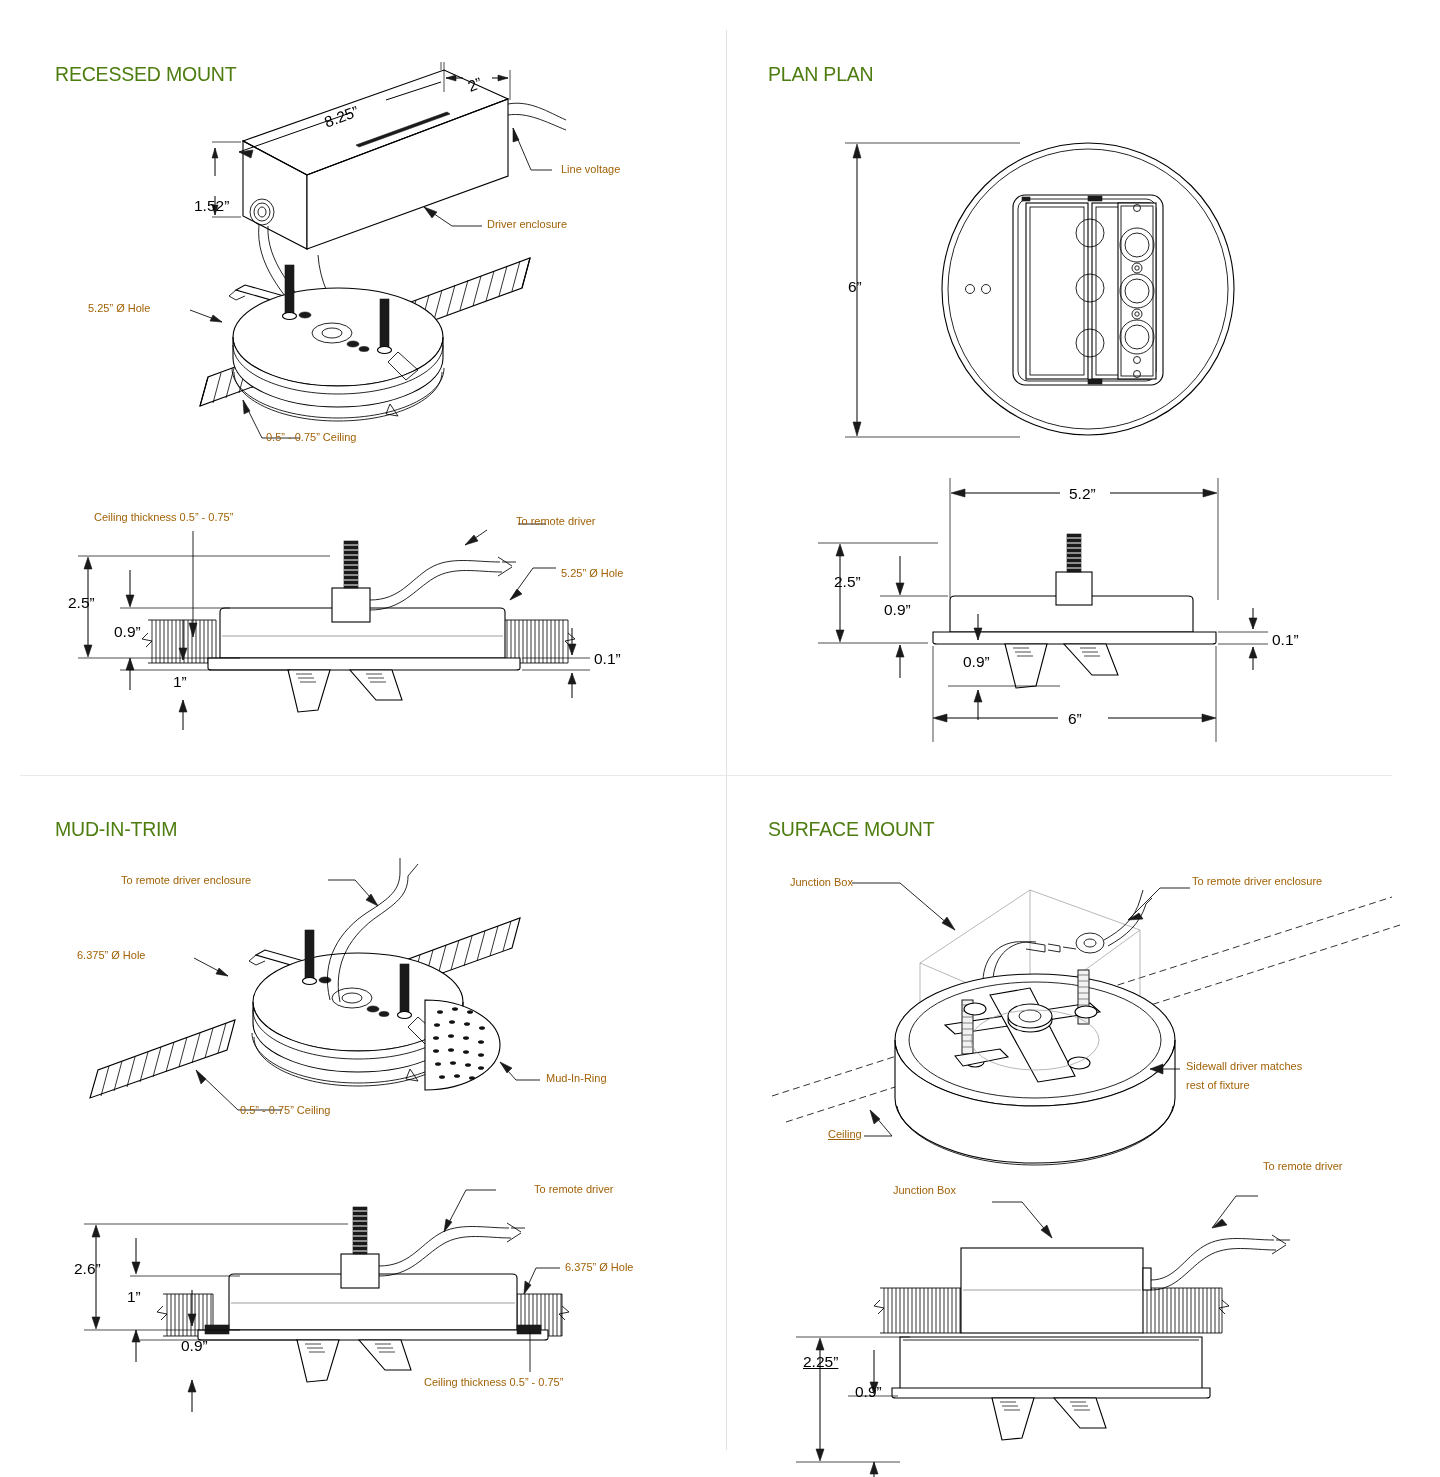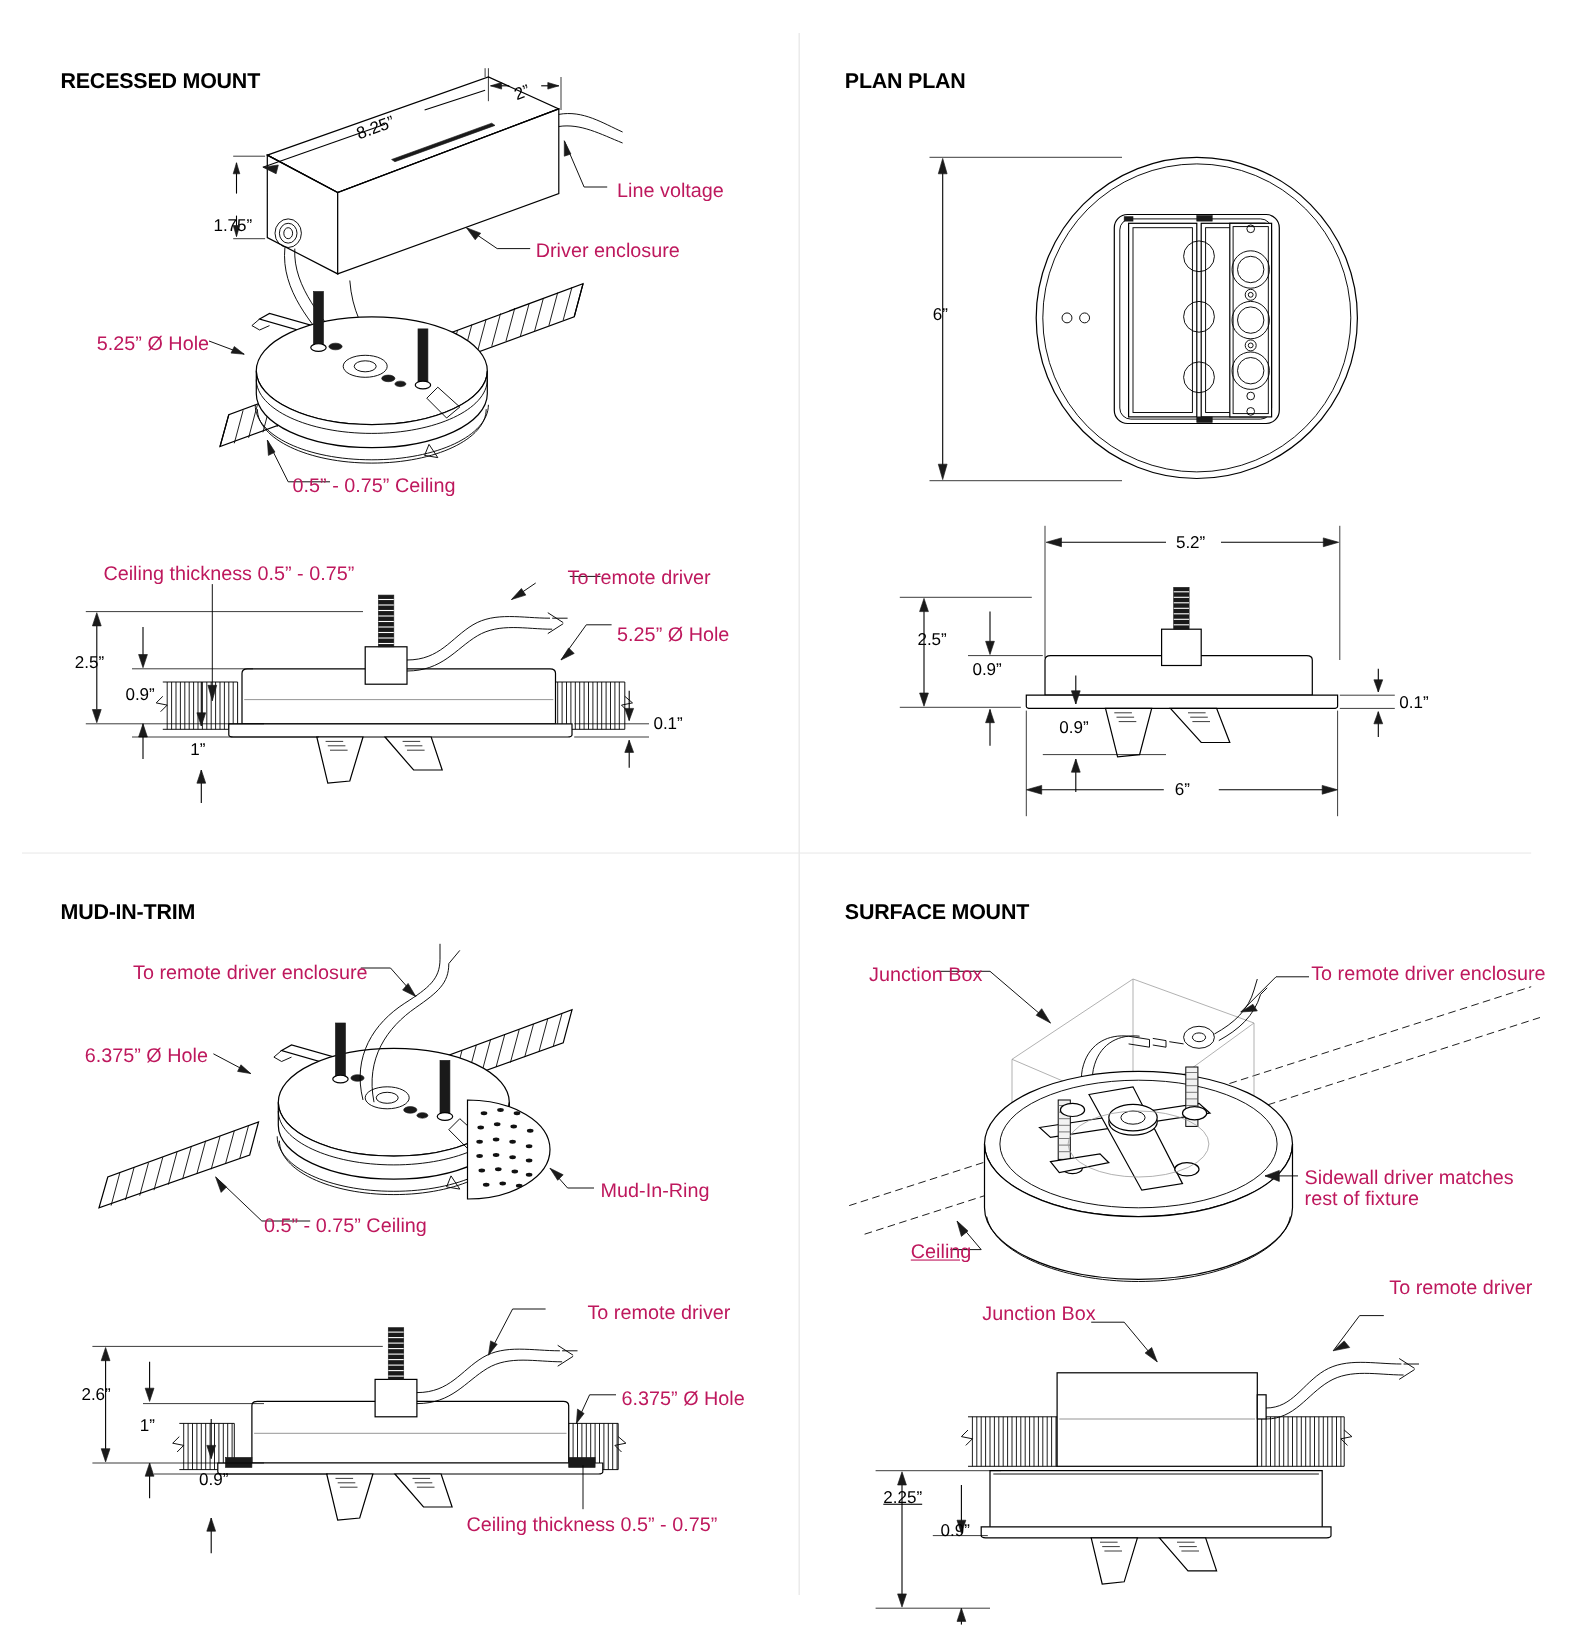--- a/index.html
+++ b/index.html
@@ -1,21 +1,21 @@
 <!DOCTYPE html>
 <html><head>
 <meta charset="utf-8">
 <style>
   html,body{margin:0;padding:0;background:#ffffff;}
   body{width:1440px;height:1477px;position:relative;overflow:hidden;
        font-family:"Liberation Sans","DejaVu Sans",sans-serif;color:#111;}
   .divider-v{position:absolute;left:726px;top:30px;width:1px;height:1420px;background:#e3e3e3;}
   .divider-h{position:absolute;left:20px;top:775px;width:1372px;height:1px;background:#e9e9e9;}
-  .heading{position:absolute;font-size:19.5px;font-weight:bold;letter-spacing:-0.2px;color:#000000;}
-  .lbl{position:absolute;font-size:18px;color:#be185d;white-space:nowrap;line-height:1.32;}
+  .heading{position:absolute;font-size:19.5px;font-weight:normal;letter-spacing:-0.2px;color:#4d7c0f;}
+  .lbl{position:absolute;font-size:11px;color:#a16207;white-space:nowrap;line-height:1.32;}
   .dim{position:absolute;font-size:15.5px;color:#000;white-space:nowrap;font-weight:400;}
   svg{position:absolute;left:0;top:0;overflow:visible;}
   .ln{fill:none;stroke:#000;stroke-width:1.1;}
   .ln-t{fill:none;stroke:#000;stroke-width:0.85;}
   .ln-h{fill:none;stroke:#000;stroke-width:0.7;}
   .ln-hv{fill:none;stroke:#777;stroke-width:0.7;}
   .ln-dash{fill:none;stroke:#000;stroke-width:0.8;stroke-dasharray:7 4;}
   .ln-thin-gray{fill:none;stroke:#9a9a9a;stroke-width:0.7;}
   .ln-dim{fill:none;stroke:#000;stroke-width:1.0;}
   .fl-w{fill:#ffffff;stroke:#000;stroke-width:1.1;}
@@ -164,21 +164,21 @@
 
   <g>
     <path class="ln-t" d="M262,438 L300,438"></path>
     <path class="ln-t" d="M262,438 L243,400"></path>
     <path class="fl-k" d="M243,400 L250,411 L244,414 Z"></path>
   </g>
 </svg>
 
 <div class="dim" style="left:324px;top:108px;transform:rotate(-20deg);">8.25”</div>
 <div class="dim" style="left:468px;top:76px;transform:rotate(-20deg);">2”</div>
-<div class="dim" style="left:194px;top:197px;">1.75”</div>
+<div class="dim" style="left:194px;top:197px;">1.52”</div>
 <div class="lbl" style="left:561px;top:162px;">Line voltage</div>
 <div class="lbl" style="left:487px;top:217px;text-align:center;">Driver enclosure</div>
 <div class="lbl" style="left:88px;top:301px;">5.25” Ø Hole</div>
 <div class="lbl" style="left:266px;top:430px;">0.5” - 0.75” Ceiling</div>
 
 <svg width="1440" height="1477">
 
   <g>
     <path class="fl-none ln-t" d="M148,620 L216,620 L216,663 L148,663"></path>
     <g stroke="#000" stroke-width="0.8">

